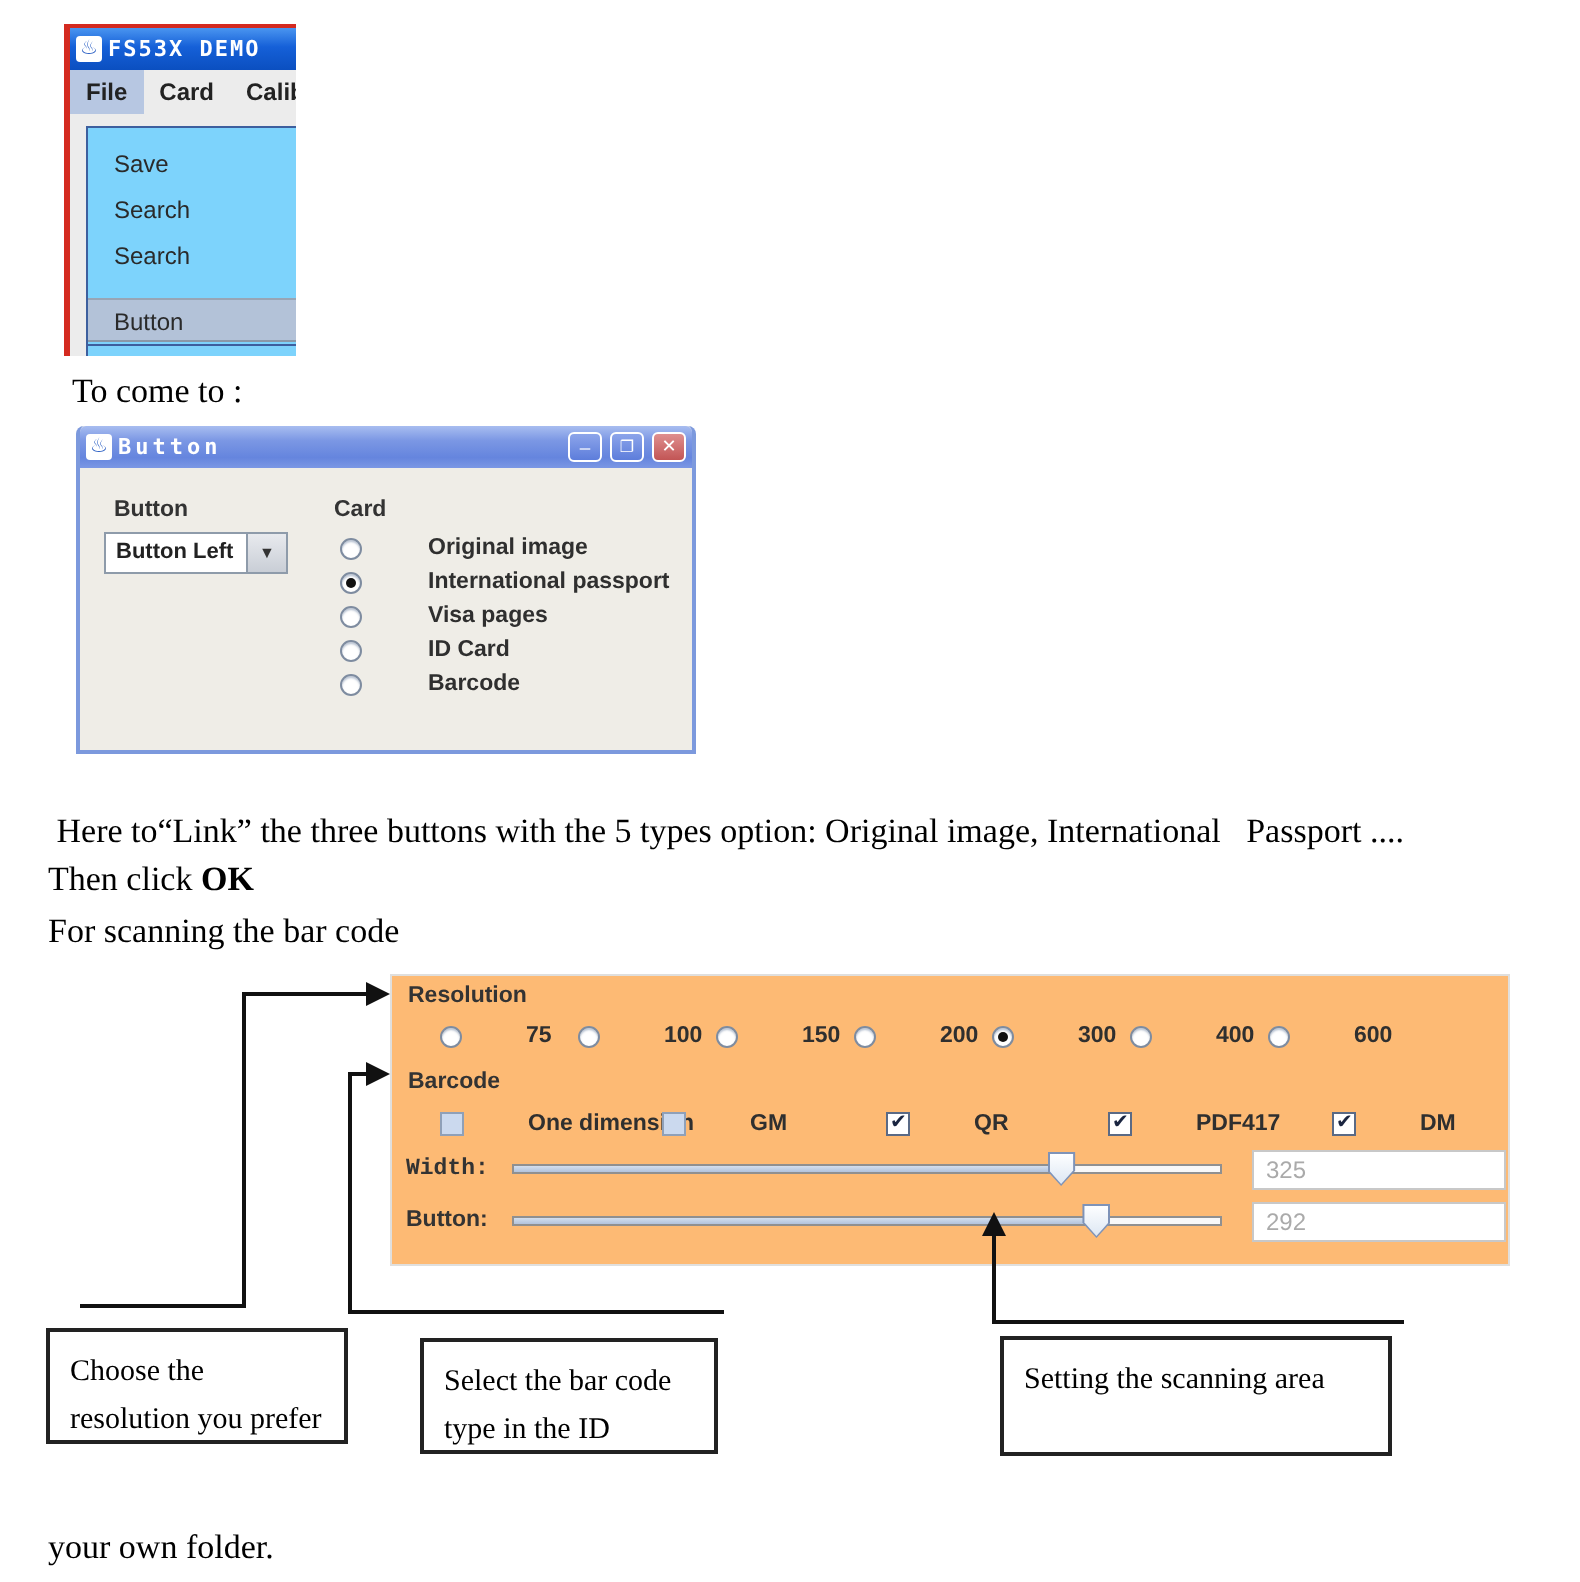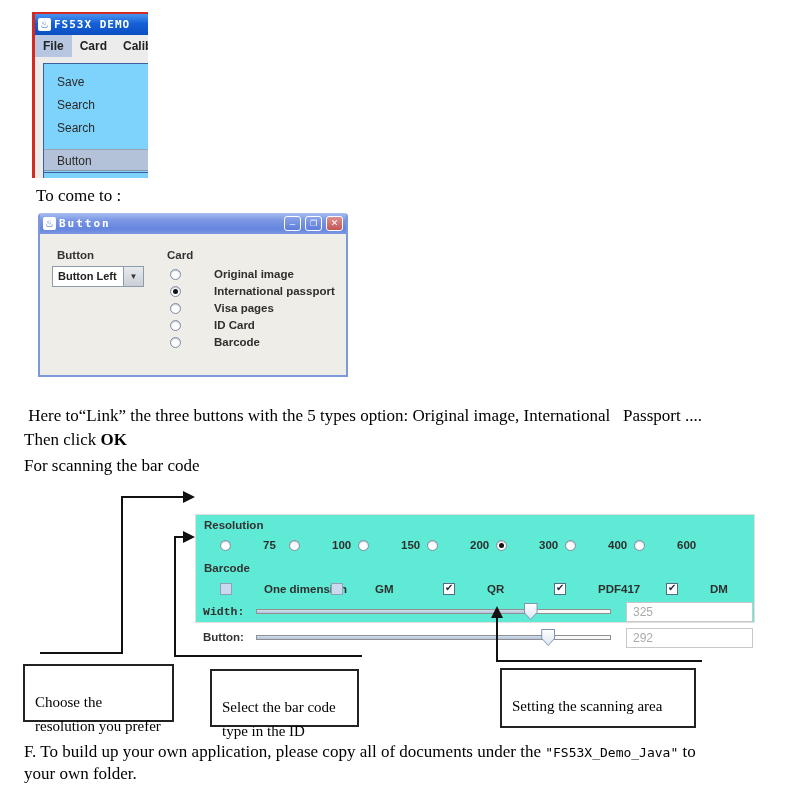--- a/index.html
+++ b/index.html
@@ -89,22 +89,22 @@
   #combo .arrow::before { content:"▼"; }
 
   .radio { position:absolute; width:11px; height:11px; border-radius:50%;
     border:1px solid #7e8ca0; background:#fff;
     box-shadow: inset 0 1px 1px rgba(120,140,170,.5); }
   .radio.selected::after { content:""; position:absolute; left:2px; top:2px;
     width:5px; height:5px; border-radius:50%; background:#111; }
   .radio-label { position:absolute; font-weight:bold; font-size:11.5px; color:#2f2f2f; white-space:nowrap;margin-left:26px; }
 
   
-  #scan-panel { left:195px; top:514px; width:560px; height:109px;
-    background:#5eead4; border:1px solid #e0dfdd;
+  #scan-panel { left:195px; top:487px; width:560px; height:146px;
+    background:#fdba74; border:1px solid #e0dfdd;
     font-family:"Liberation Sans", sans-serif; }
   .checkbox { position:absolute; width:12px; height:12px;
     border:1px solid #8fa0b8; background:#cbd9ee; }
   .checkbox.checked { background:#fff; border-color:#5a6a85; }
   .checkbox.checked::after { content:"✔"; position:absolute; left:1px; top:-2px;
     font-size:10px; color:#1a2540; }
   .slider-track { position:absolute; height:5px; width:355px;
     border:1px solid #909090; background:#f8f8f8; }
   .slider-fill { position:absolute; left:0; top:0; bottom:0;
     background:linear-gradient(180deg,#d4dfee,#b2c3dc); }
@@ -121,21 +121,21 @@
 
   
   .line { position:absolute; background:#111; }
   .arrow-right { position:absolute; width:0; height:0;
     border-left:12px solid #111; border-top:6px solid transparent; border-bottom:6px solid transparent; }
   .arrow-up { position:absolute; width:0; height:0;
     border-bottom:12px solid #111; border-left:6px solid transparent; border-right:6px solid transparent; }
 
   
   .callout { position:absolute; background:#fff; border:2px solid #222;
-    font-size:15px; color:#000; padding:24px 10px; line-height:24px; }
+    font-size:15px; color:#000; padding:8px 10px; line-height:24px; }
 
   .footer-code { font-family:"DejaVu Sans Mono", monospace; font-size:13px; }
 </style>
 </head>
 <body>
 
 <div id="canvas">
 
   <div class="abs" id="demo-win">
     <div id="demo-title">
@@ -254,16 +254,15 @@
     <div>resolution you prefer</div>
   </div>
   <div class="callout" style="left:210px; top:669px; width:149px; height:58px;">
     <div>Select the bar code</div>
     <div>type in the ID</div>
   </div>
   <div class="callout" style="left:500px; top:668px; width:196px; height:60px;">
     <div>Setting the scanning area</div>
   </div>
 
-  <div class="abs doc-text" style="left:24px; top:742px; width:750px;"><span>F. To build up your own application, please copy all of documents under the </span><span class="footer-code">"FS53X_Demo_Java"</span><span> to</span></div>
   <div class="abs doc-text" style="left:24px; top:764px;">your own folder.</div>
 
 </div>
 
 </body></html>

